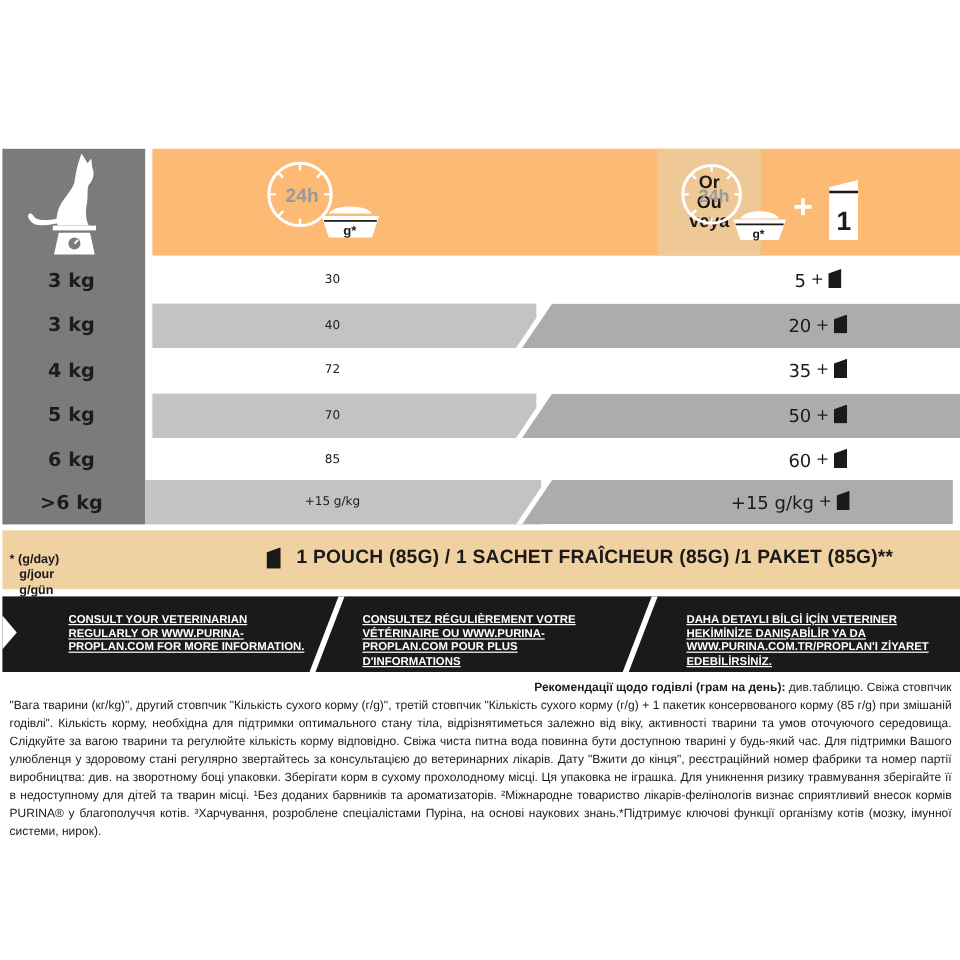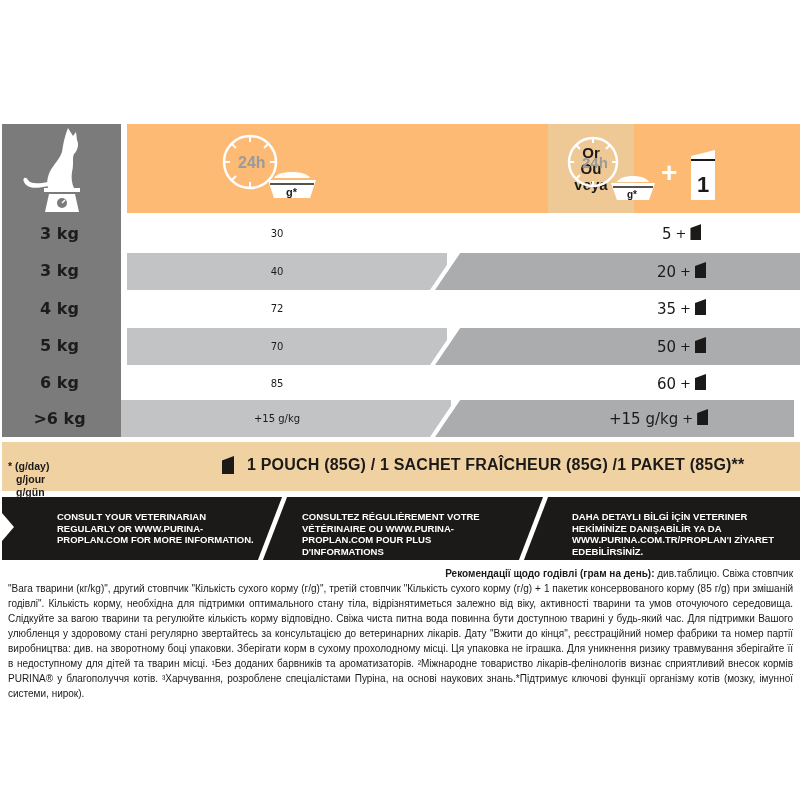--- a/index.html
+++ b/index.html
@@ -46,21 +46,21 @@
   .note-main { position: absolute; left: 220px; top: 14px; display: flex; align-items: center;
                font-family: "Liberation Sans", sans-serif; font-weight: bold; font-size: 16px; letter-spacing: 0.2px; color: #1b1a19; }
   .note-main .pouch { width: 12px; height: 18px; margin-right: 13px; margin-top: 0; }
 
   
   .consult { position: absolute; left: 2px; top: 497px; width: 798px; height: 63px; background: #1b1a19; }
   .arrow { position: absolute; left: 0; top: 16px; width: 0; height: 0;
            border-top: 14px solid transparent; border-bottom: 14px solid transparent; border-left: 12px solid #ffffff; }
   .slash { position: absolute; top: 0; width: 5px; height: 63px; background: #ffffff; transform: skewX(-21deg); }
   .consult-text { position: absolute; top: 14px; font-family: "Liberation Sans", sans-serif; font-weight: bold;
-                  font-size: 9.5px; line-height: 11.5px; color: #ffffff; text-transform: uppercase; }
+                  font-size: 9.5px; line-height: 11.5px; color: #ffffff; text-transform: uppercase; text-decoration: underline; }
 
   
   .legal { position: absolute; left: 8px; top: 566px; width: 785px; font-family: "Liberation Sans", sans-serif;
            font-size: 10px; line-height: 15px; color: #1b1a19; text-align: justify; }
   .legal .heading-line { text-align: right; }
   .legal b { font-weight: bold; }
 </style>
 </head>
 <body>
 

